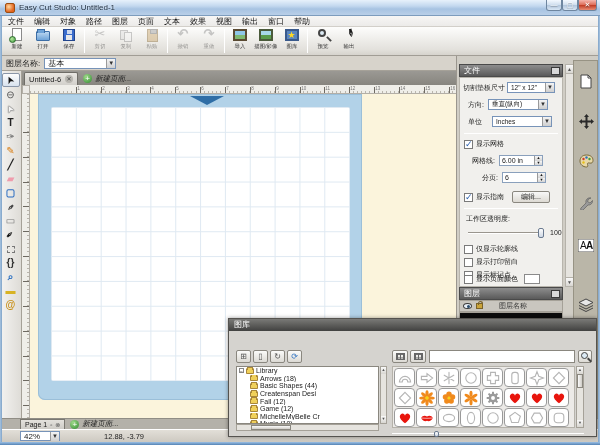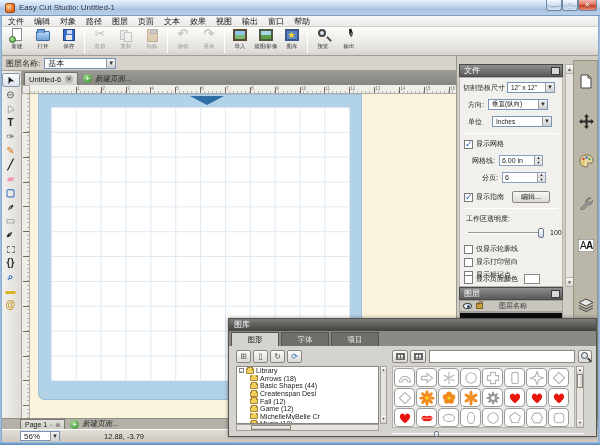--- a/index.html
+++ b/index.html
@@ -425,21 +425,21 @@
     <span class="mini">⊗</span>
   </div>
   <div class="newpage">
     <span class="plus">+</span>
     <span>新建页面...</span>
   </div>
 </div>
 
 <div id="statusbar" class="abs">
   <span id="zoom-select" class="select">
-    <span>56%</span>
+    <span>42%</span>
     <span class="arrow">▼</span>
   </span>
   <span id="coords">12.88, -3.79</span>
 </div>
 
 <div id="right-dock" class="abs">
   <div class="panel-hd" style="top:8px;">
     <span>文件</span>
     <span class="hd-ic"></span>
   </div>
@@ -587,25 +587,20 @@
           <path d="M8 1 L15 4.5 L8 8 L1 4.5 Z" fill="#e8e8e8" stroke="#444"></path>
           <path d="M1 7.5 L8 11 L15 7.5" fill="none" stroke="#444"></path>
           <path d="M1 10 L8 13.5 L15 10" fill="none" stroke="#444"></path>
         </svg>
       </div>
     </div>
 </div>
 
 <div id="library" class="abs">
   <div id="lib-title"><span>图库</span></div>
-  <div id="lib-tabs">
-    <div class="ltab active"><span>图形</span></div>
-    <div class="ltab"><span>字体</span></div>
-    <div class="ltab"><span>项目</span></div>
-  </div>
 
   <div id="lib-left-btns">
     <div class="lbtn">⊞</div>
     <div class="lbtn">▯</div>
     <div class="lbtn">↻</div>
     <div class="lbtn" style="color:#2a6fc0;">⟳</div>
   </div>
   <div id="lib-tree">
       <div class="trow">
         <span class="expander">−</span>

